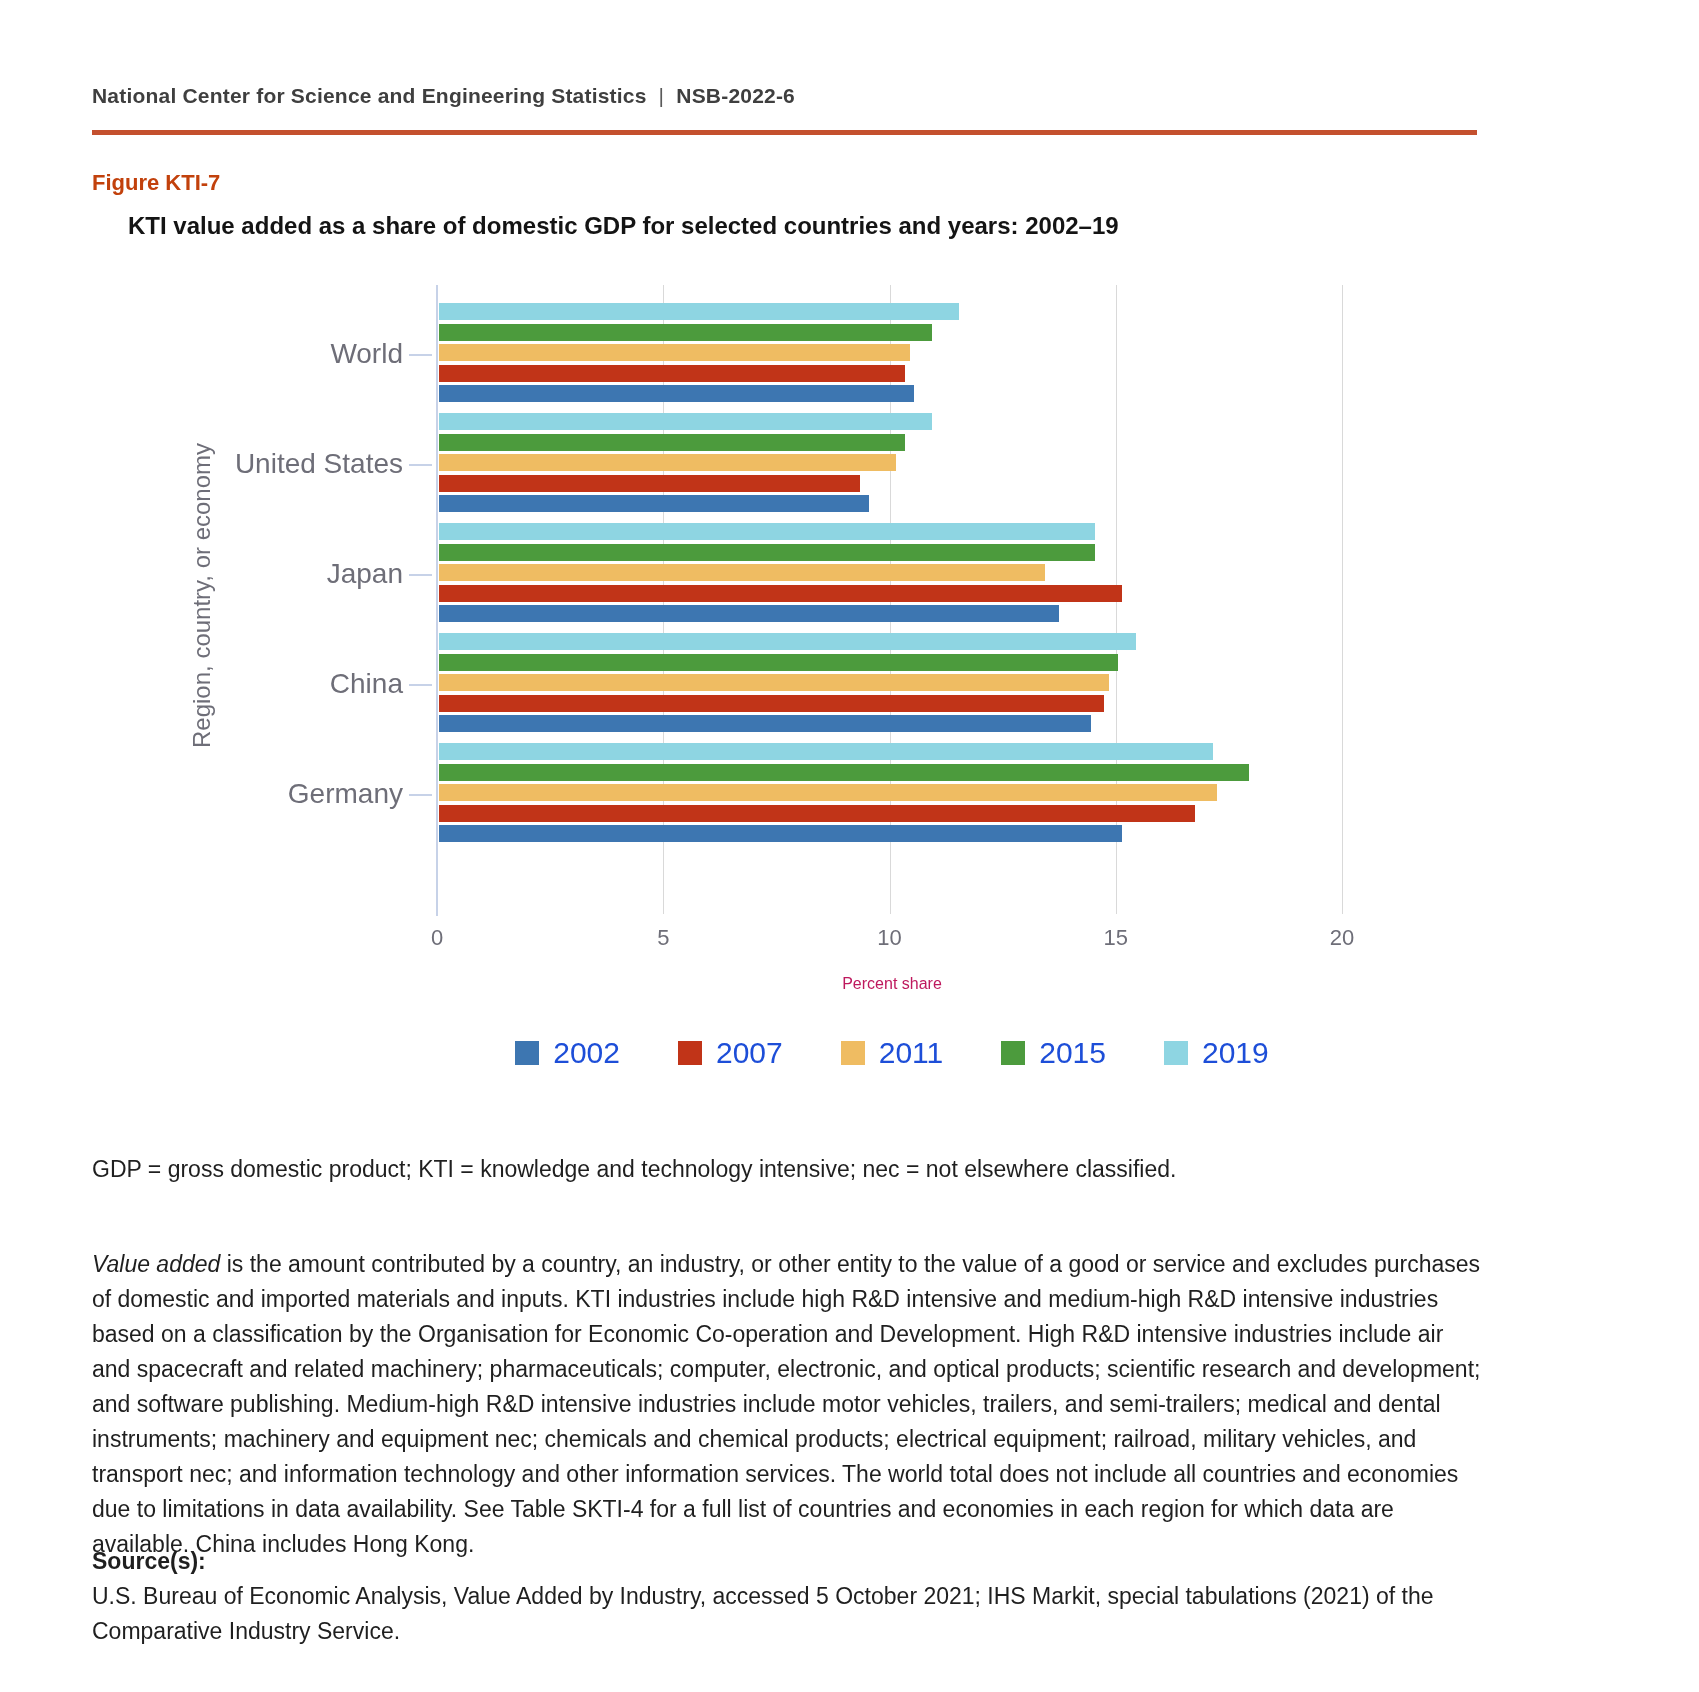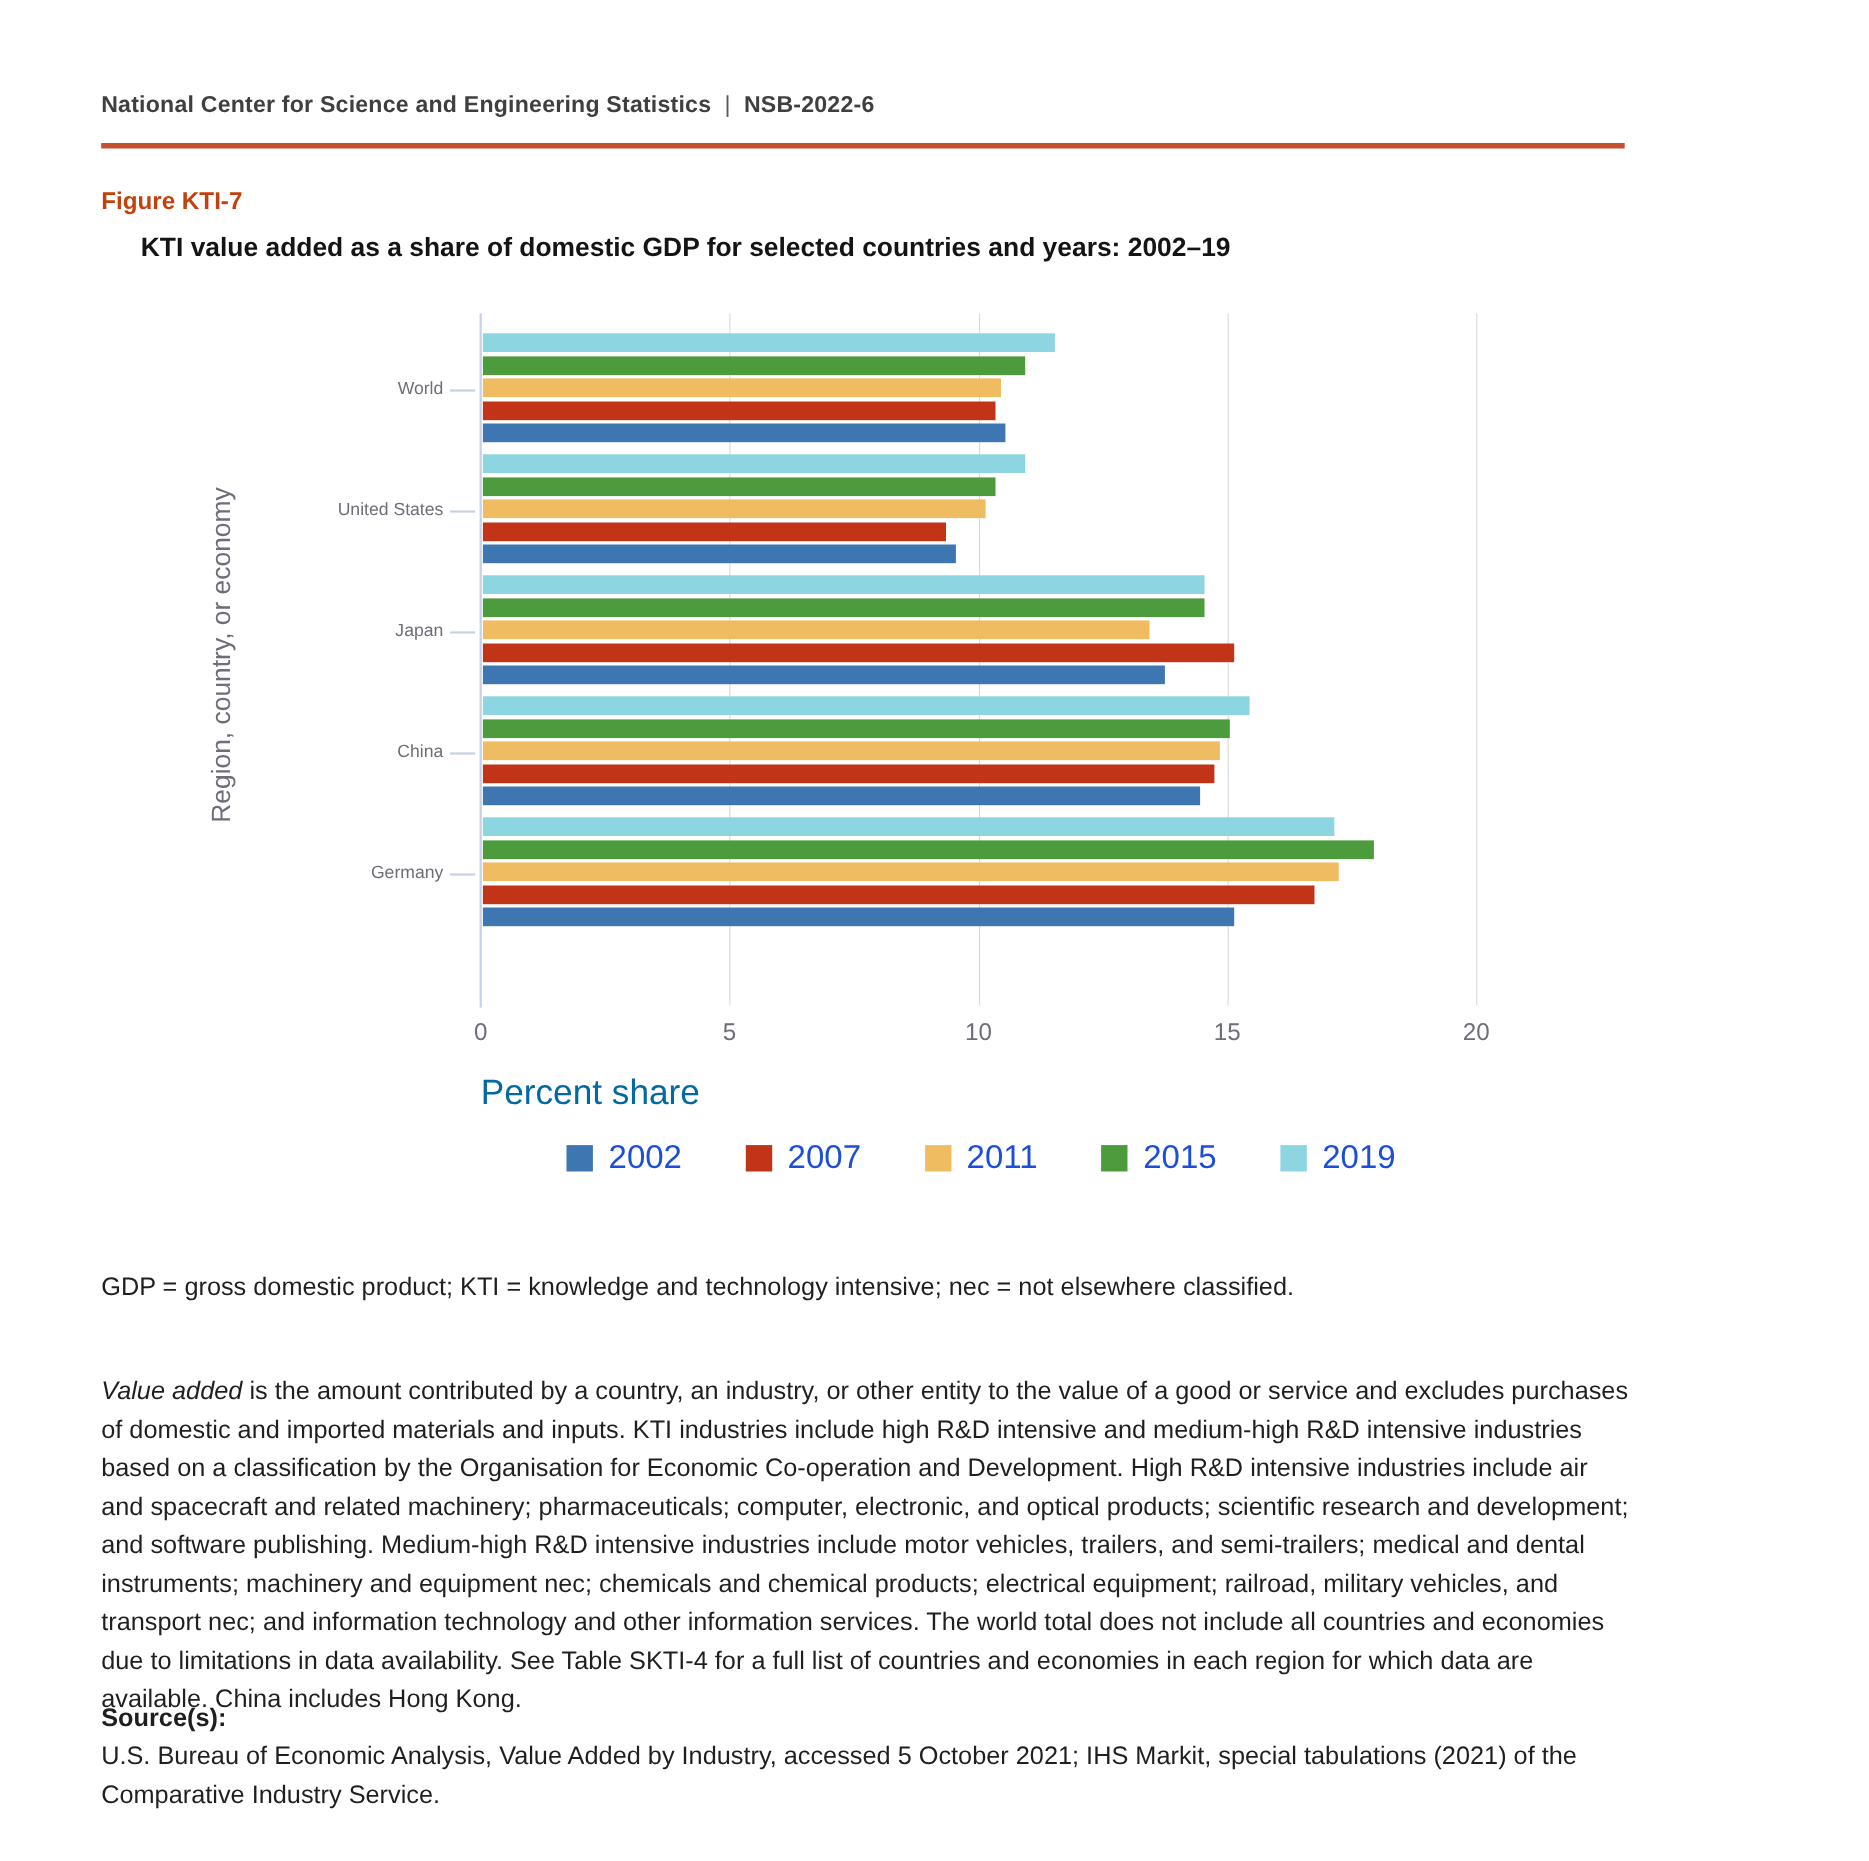--- a/index.html
+++ b/index.html
@@ -10,26 +10,26 @@
   .header-line .sep { padding:0 12px; font-weight:400; color:#5a5a5a; }
   .rule { position:absolute; left:92px; top:130px; width:1385px; height:5px; }
 
   .fig-label { position:absolute; left:92px; top:170px; font-size:22px; font-weight:700; color:#c2410c; }
   .fig-title { position:absolute; left:92px; top:212px; font-size:24px; font-weight:700; color:#141414;margin-left:36px; }
 
   .chart { position:absolute; left:437px; top:285px; width:960px; height:620px; }
   .gridline { position:absolute; top:0; width:1px; height:629px; background:#d9d9d9; }
   .axisline { width:2px; background:#c7d2e8; margin-left:-1px; height:631px; }
   .xtick { position:absolute; top:640px; transform:translateX(-50%); font-size:22px; color:#6e6e78; }
-  .cat-label { position:absolute; right:calc(100% + 34px); width:320px; text-align:right; font-size:16px; color:#6e6e78; line-height:26px; }
+  .cat-label { position:absolute; right:calc(100% + 34px); width:320px; text-align:right; font-size:28px; color:#6e6e78; line-height:26px; }
   .cat-stub { position:absolute; right:calc(100% + 5px); width:23px; height:2px; background:#c7d2e8; }
   .bar { position:absolute; left:2px; height:17px; }
   .y-title { position:absolute; left:-250px; top:0; width:30px; height:620px; display:flex; align-items:center; justify-content:center;
              writing-mode:vertical-rl; transform:rotate(180deg); font-size:24px; color:#6e6e78; white-space:nowrap; }
-  .x-title { position:absolute; left:437px; top:975px; width:910px; text-align:left; font-size:32px; color:#0369a1; }
+  .x-title { position:absolute; left:437px; top:975px; width:910px; text-align:center; font-size:16px; color:#be185d; }
 
   .legend { position:absolute; left:437px; top:1036px; width:910px; display:flex; justify-content:center; align-items:center; gap:58px; }
   .legend-item { display:flex; align-items:center; gap:14px; }
   .legend-swatch { width:24px; height:24px; display:inline-block; }
   .legend-label { font-size:30px; font-weight:400; color:#1d4ed8; }
 
   .fn { position:absolute; left:92px; width:1392px; font-size:23px; color:#1f1f1f; line-height:35px; }
   .fn-abbr { top:1152px; }
   .fn-notes-label { top:1212px; font-weight:700; }
   .fn-notes-body { top:1247px; }

